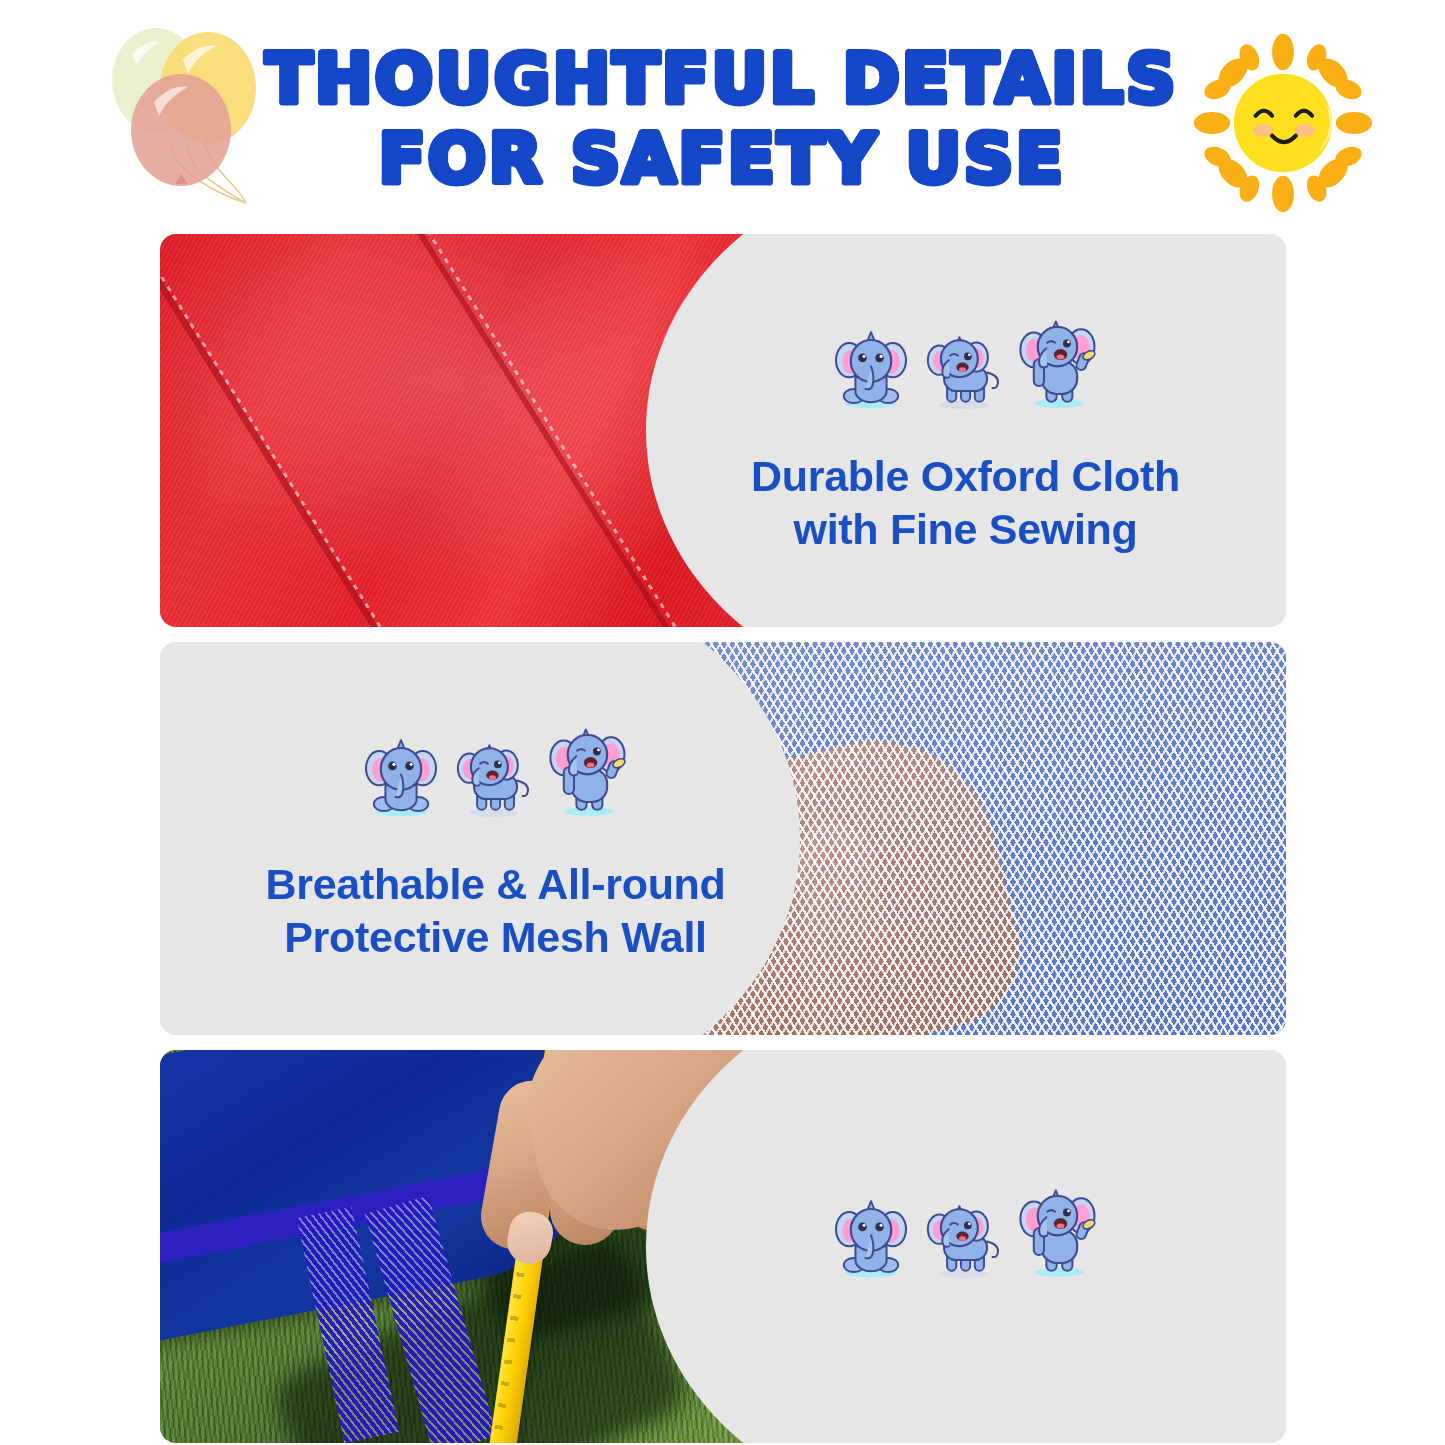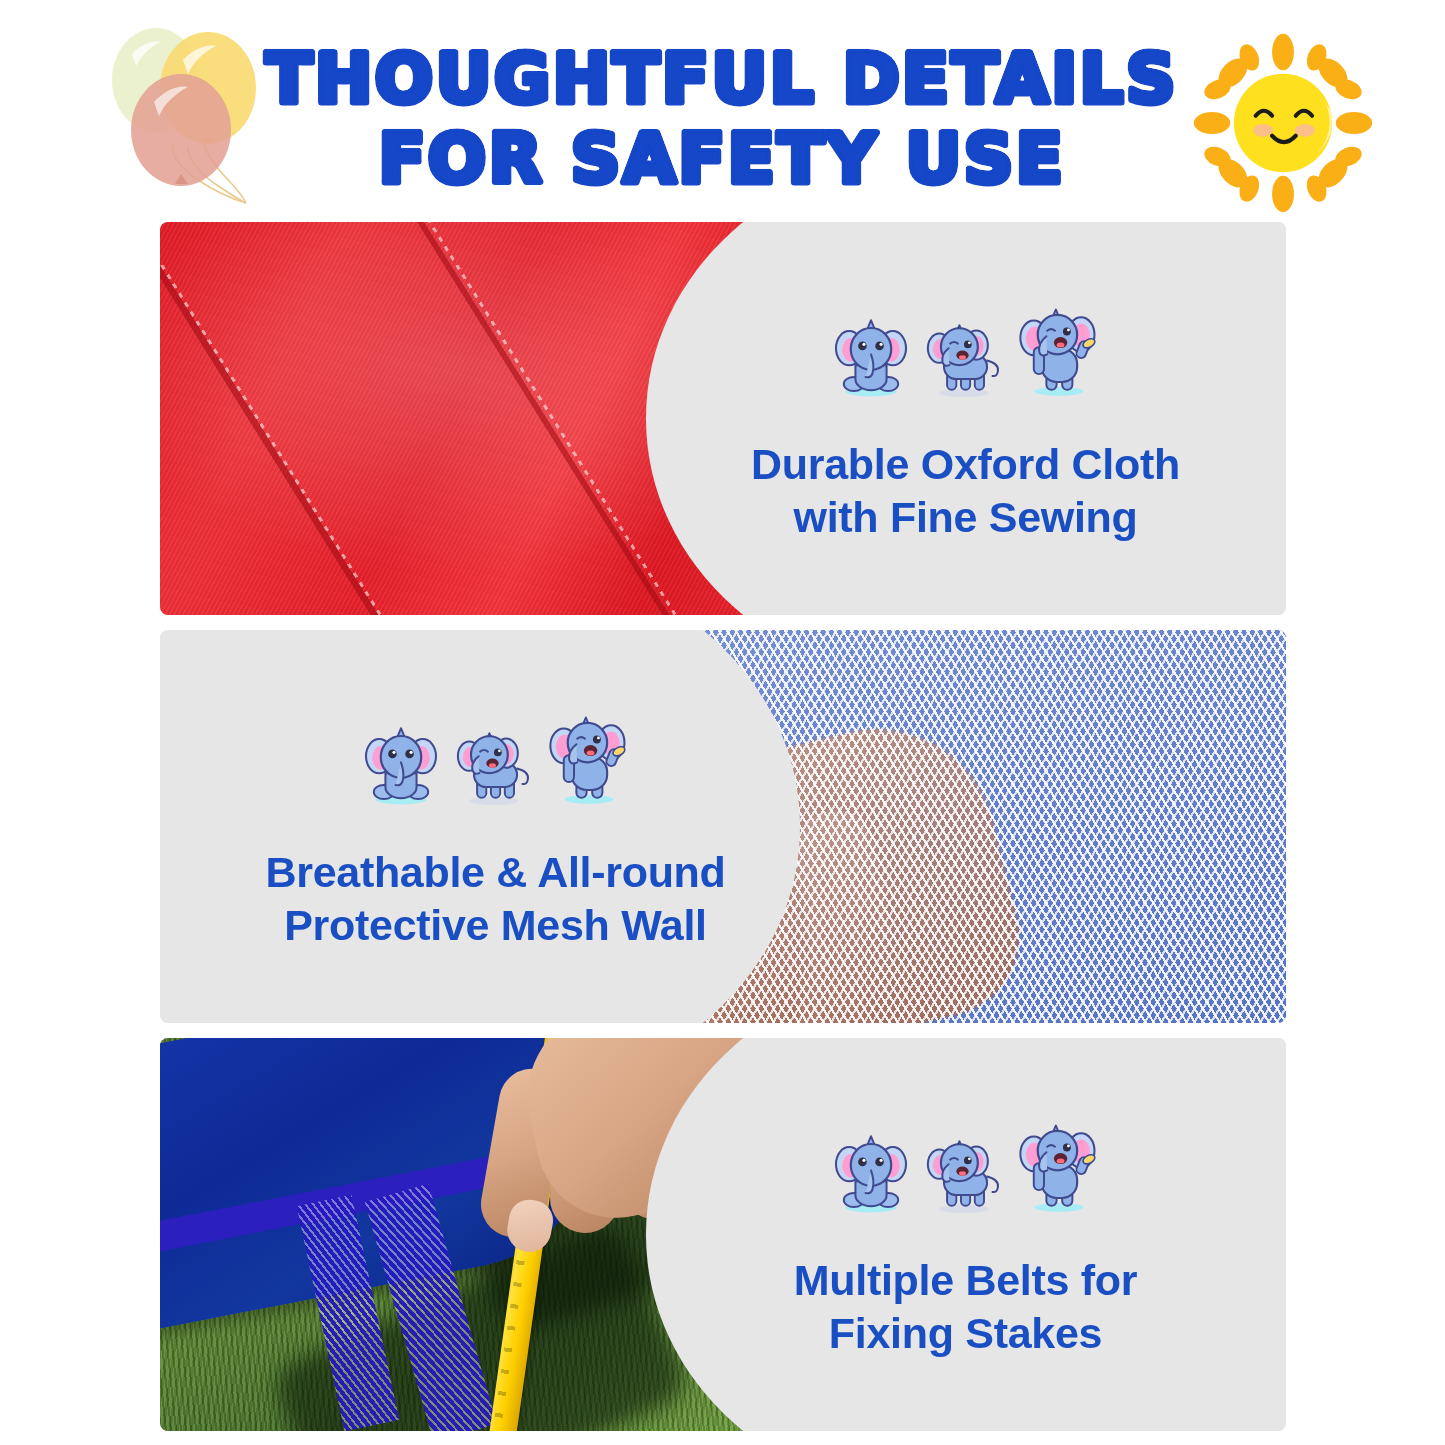--- a/index.html
+++ b/index.html
@@ -51,23 +51,23 @@
   
   .panels {
     position: absolute;
     left: 0;
     top: 222px;
     width: 1445px;
   }
   .panel {
     position: relative;
     width: 1126px;
-    margin: 0 auto 15px auto;
+    margin: 12px auto 15px auto;
     height: 393px;
-    border-radius: 8px;
+    border-radius: 16px;
     overflow: hidden;
     background: #e6e6e6;
   }
   .panel:last-child { margin-bottom: 0; }
 
   .panel-photo {
     position: absolute;
     top: 0;
     width: 1000px;
     height: 393px;
@@ -576,18 +576,16 @@
           <path d="M48 4 l5 12 h-10 z" fill="#8fb3e8" stroke="#3f4a8f" stroke-width="2.3" stroke-linejoin="round"></path>
           <ellipse cx="50" cy="36" rx="25" ry="25" fill="#8fb3e8" stroke="#3f4a8f" stroke-width="2.8"></ellipse>
           <path d="M36 38 q-11 9 -9 20 q2 7 10 3" fill="#a6c4ee" stroke="#3f4a8f" stroke-width="2.6" stroke-linecap="round"></path>
           <path d="M37 31 q5 -4 10 0" stroke="#3f4a8f" stroke-width="2.6" fill="none" stroke-linecap="round"></path>
           <circle cx="62" cy="32" r="5" fill="#2f2f4a"></circle>
           <circle cx="64" cy="30" r="1.8" fill="#ffffff"></circle>
           <ellipse cx="54" cy="46" rx="8.5" ry="7" fill="#5a2432"></ellipse>
           <ellipse cx="54" cy="49" rx="5" ry="3.2" fill="#ff6b81"></ellipse>
         </svg>
       </div>
-      <div class="feature-text">Multiple Belts for
-Fixing Stakes</div>
     </div>
   </div>
 
 </div>
 
 </body></html>

